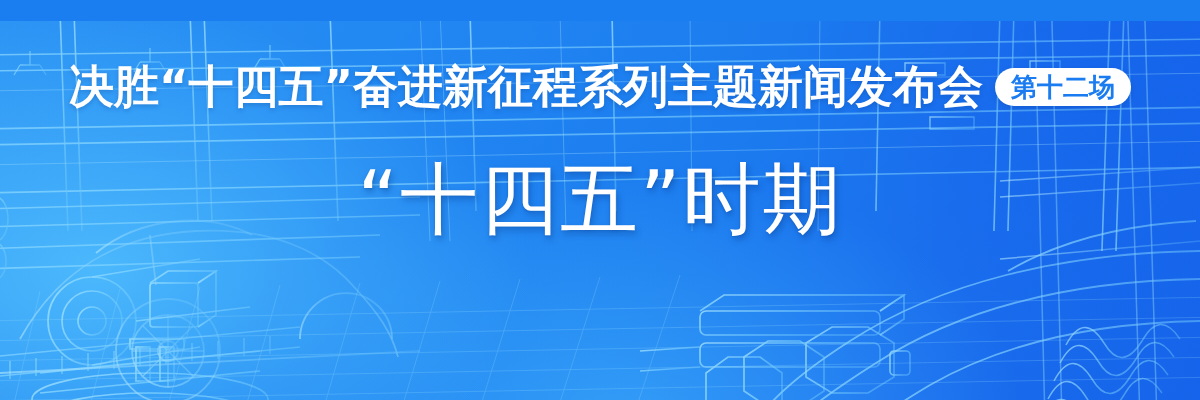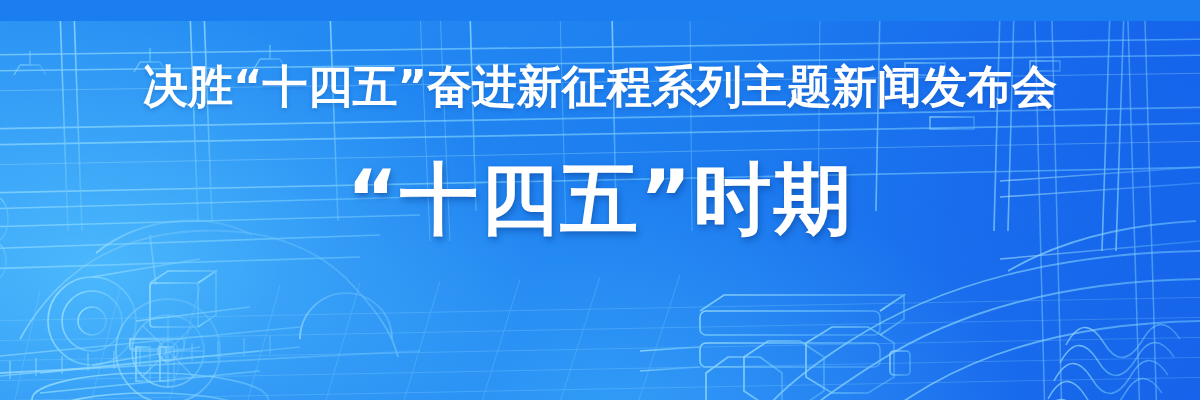--- a/index.html
+++ b/index.html
@@ -39,21 +39,21 @@
     background:#ffffff;border-radius:999px;
     height:38px;padding:0 16px;margin-left:4px;
     box-shadow:0 2px 5px rgba(8,55,130,.22);
   }
   .badge span{
     color:#1a7cf0;font-size:26px;font-weight:700;line-height:1;white-space:nowrap;
     font-family:"DejaVu Sans","Liberation Sans",sans-serif;
   }
   .line2,.line3{
     position:absolute;left:0;right:0;text-align:center;
-    color:#ffffff;font-weight:700;white-space:nowrap;
+    color:#ffffff;font-weight:400;white-space:nowrap;
     font-family:"DejaVu Sans","Liberation Sans",sans-serif;
     text-shadow:2px 4px 6px rgba(9,58,136,.38), 0 1px 2px rgba(9,58,136,.25);
   }
   .line2{top:136px;font-size:78px;line-height:84px;letter-spacing:2px;}
   .line3{top:236px;font-size:78px;line-height:84px;letter-spacing:2px;}
 </style>
 </head>
 <body>
 
 <div id="banner">
@@ -197,19 +197,22 @@
     <g stroke="#a8e6ff" fill="none" stroke-width="1" opacity="0.35">
       <path d="M420 -10 L430 220 M440 -10 L450 220 M560 -10 L566 210 M690 -10 L692 210 M820 -10 L818 210"></path>
       <path d="M-20 70 L1220 52 M-20 144 L1220 120"></path>
     </g>
   </svg>
 
   <div id="title-block">
 
     <div class="line1">
       <div class="line1-text">决胜“十四五”奋进新征程系列主题新闻发布会</div>
+      <div class="badge">
+        <span>第十二场</span>
+      </div>
     </div>
 
     <div class="line2">“十四五”时期</div>
 
   </div>
 
 </div>
 
 </body></html>

